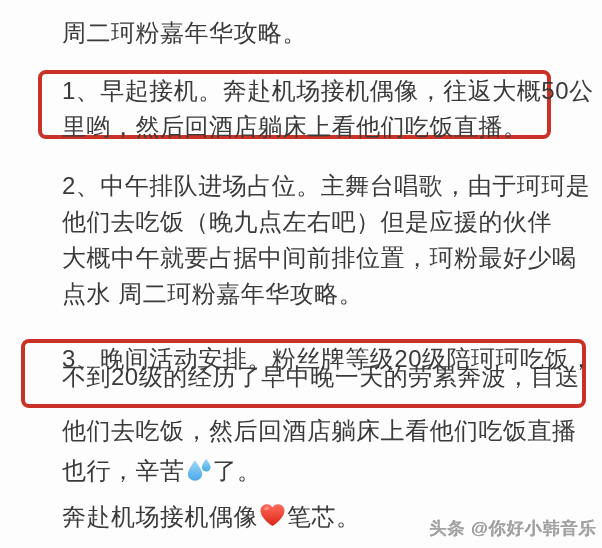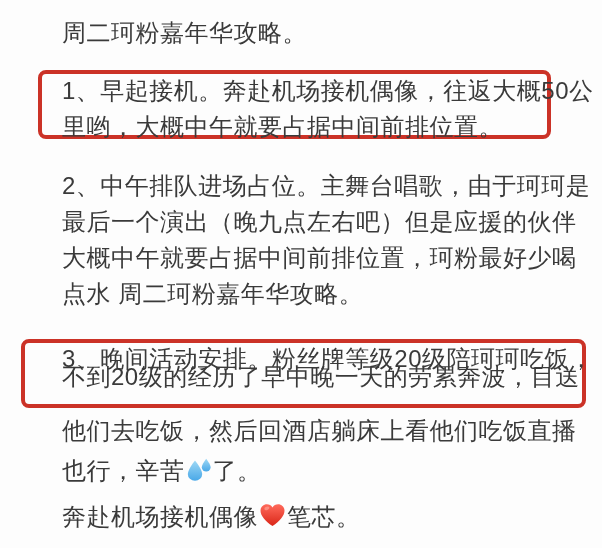--- a/index.html
+++ b/index.html
@@ -53,26 +53,26 @@
 
 <div class="page">
 
   <div class="redbox box1"></div>
   <div class="redbox box2"></div>
 
   <div class="line" style="top:16px">周二珂粉嘉年华攻略。</div>
 
   <div>
     <div class="line" style="top:74px">1、早起接机。奔赴机场接机偶像，往返大概50公</div>
-    <div class="line" style="top:110px">里哟，大概中午就要占据中间前排位置。</div>
+    <div class="line" style="top:110px">里哟，然后回酒店躺床上看他们吃饭直播。</div>
   </div>
 
   <div>
     <div class="line" style="top:169px">2、中午排队进场占位。主舞台唱歌，由于珂珂是</div>
-    <div class="line" style="top:205px">最后一个演出（晚九点左右吧）但是应援的伙伴</div>
+    <div class="line" style="top:205px">他们去吃饭（晚九点左右吧）但是应援的伙伴</div>
     <div class="line" style="top:241px">大概中午就要占据中间前排位置，珂粉最好少喝</div>
     <div class="line" style="top:277px">点水 周二珂粉嘉年华攻略。</div>
   </div>
 
   <div>
     <div class="line" style="top:342px">3、晚间活动安排。粉丝牌等级20级陪珂珂吃饭，</div>
     <div class="line" style="top:360px">不到20级的经历了早中晚一天的劳累奔波，目送</div>
     <div class="line" style="top:414px">他们去吃饭，然后回酒店躺床上看他们吃饭直播</div>
     <div class="line" style="top:454px">
       <span>也行，辛苦</span><span class="emoji"><svg width="26" height="24" viewBox="0 0 32 30" aria-hidden="true">
@@ -94,14 +94,15 @@
           <linearGradient id="heartGrad" x1="0" y1="0" x2="0" y2="1">
             <stop offset="0" stop-color="#ff6a5b"></stop>
             <stop offset="1" stop-color="#da2618"></stop>
           </linearGradient>
         </defs>
         <path d="M18 30 C8 23 2 16 2 9.5 C2 4.8 5.8 1 10.5 1 C13.6 1 16.4 2.7 18 5.2 C19.6 2.7 22.4 1 25.5 1 C30.2 1 34 4.8 34 9.5 C34 16 28 23 18 30 Z" fill="url(#heartGrad)"></path>
         <ellipse cx="10.5" cy="6.5" rx="3.4" ry="2.2" fill="#ff9c8f" opacity="0.75" transform="rotate(-18 10.5 6.5)"></ellipse>
       </svg></span><span>笔芯。</span>
   </div>
 
+  <div class="watermark">头条 @你好小韩音乐</div>
 
 </div>
 
 </body></html>

